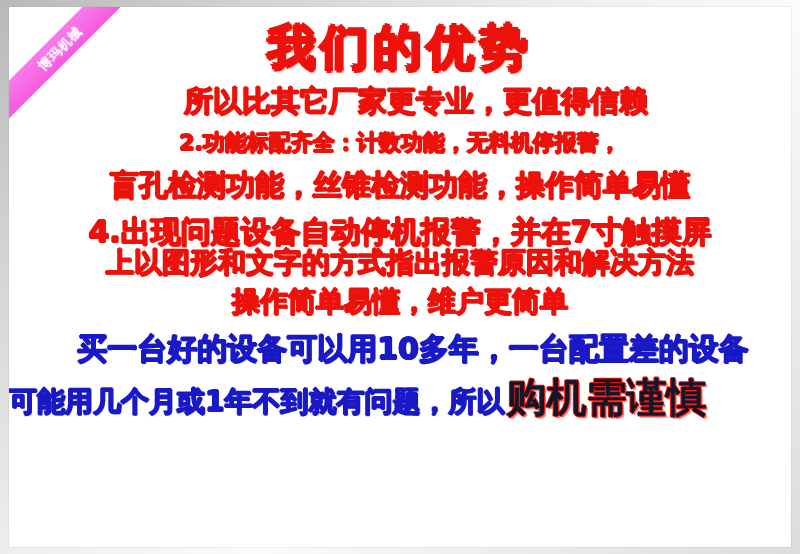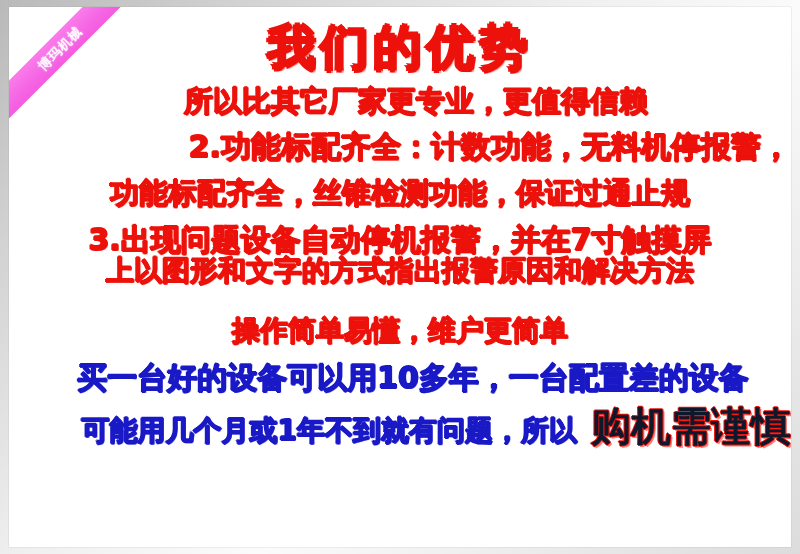--- a/index.html
+++ b/index.html
@@ -84,28 +84,28 @@
     font-size: 48px;
     letter-spacing: 5px;
     margin-top: 16px;
     color: #ec120b;
     font-weight: bold;
     text-shadow: 2px 0 0 #ec120b, -2px 0 0 #ec120b, 0 2px 0 #ec120b, 0 -2px 0 #ec120b, 2px 2px 1px #ff8a80;
   }
 
   .l-a { font-size: 30px; letter-spacing: 0px; margin-top: 14px; }
   .l-b { font-size: 29px; letter-spacing: 0px; margin-top: 16px; padding-left: 32px; }
-  .l-c { font-size: 30px; letter-spacing: 0px; margin-top: 16px; text-align: right; }
+  .l-c { font-size: 22px; letter-spacing: 0px; margin-top: 16px; }
   .l-d { font-size: 29px; letter-spacing: 0px; margin-top: 17px; }
   .l-e { font-size: 30px; letter-spacing: 0px; margin-top: 17px; }
   .l-f { font-size: 28px; letter-spacing: 0px; margin-top: 2px; }
-  .l-g { font-size: 28px; letter-spacing: 0px; margin-top: 32px; }
+  .l-g { font-size: 28px; letter-spacing: 0px; margin-top: 11px; }
   .l-h { font-size: 30px; letter-spacing: 0px; margin-top: 18px; padding-left: 26px; }
   .l-i { font-size: 28px; letter-spacing: 0px; margin-top: 14px;
-         display: flex; align-items: flex-end; justify-content: flex-end; gap: 14px; }
+         display: flex; align-items: flex-end; justify-content: flex-start; gap: 2px; }
   .emph-red {
     color: #0f172a;
     font-size: 40px;
     font-weight: bold;
     line-height: .95;
     text-shadow: 1px 0 0 #ec120b, -1px 0 0 #ec120b, 0 1px 0 #ec120b, 0 -1px 0 #ec120b, 2px 2px 0 #ff8078;
   }
 </style>
 </head>
 <body>
@@ -121,23 +121,23 @@
 
     <div id="content">
 
       <div id="title" class="line">我们的优势</div>
 
 
       <div class="line red l-b">所以比其它厂家更专业，更值得信赖</div>
 
       <div class="line red l-c">2.功能标配齐全：计数功能，无料机停报警，</div>
 
-      <div class="line red l-d">功能标配齐全，丝锥检测功能，保证过通止规</div>
+      <div class="line red l-d">盲孔检测功能，丝锥检测功能，操作简单易懂</div>
 
-      <div class="line red l-e">3.出现问题设备自动停机报警，并在7寸触摸屏</div>
+      <div class="line red l-e">4.出现问题设备自动停机报警，并在7寸触摸屏</div>
 
       <div class="line red l-f">上以图形和文字的方式指出报警原因和解决方法</div>
 
       <div class="line red l-g">操作简单易懂，维户更简单</div>
 
       <div class="line blue l-h">买一台好的设备可以用10多年，一台配置差的设备</div>
 
       <div class="line blue l-i">
         <span>可能用几个月或1年不到就有问题，所以</span>
         <span class="emph-red">购机需谨慎</span>

